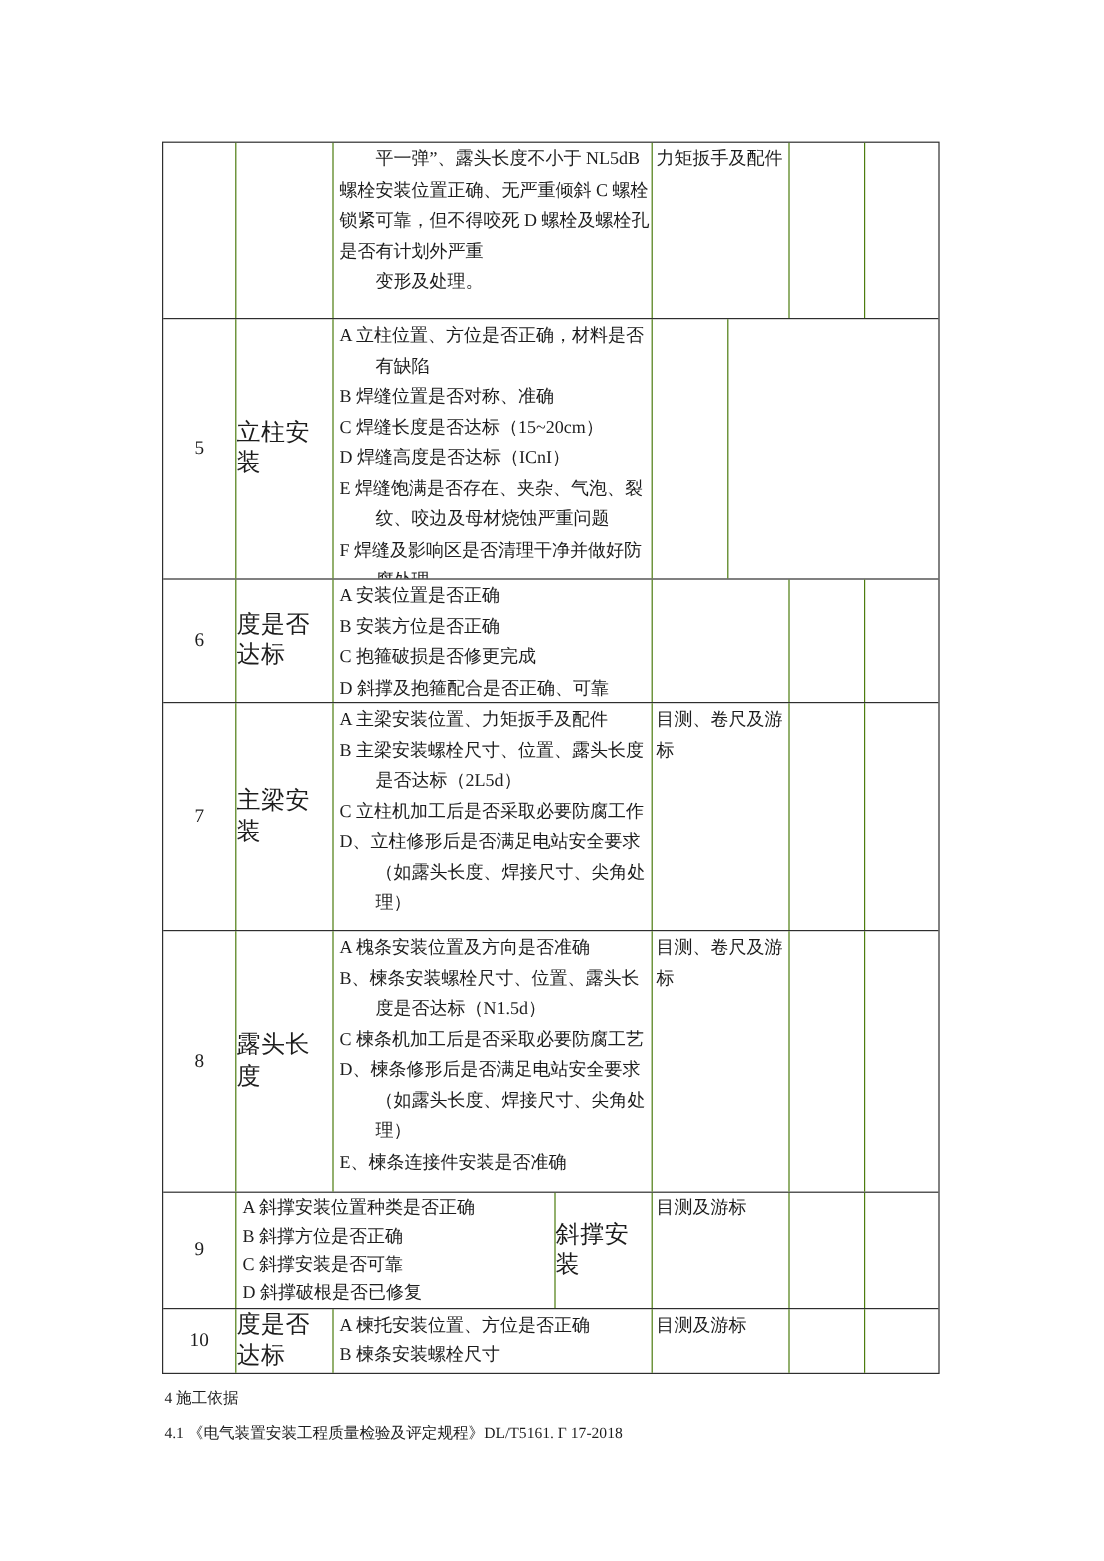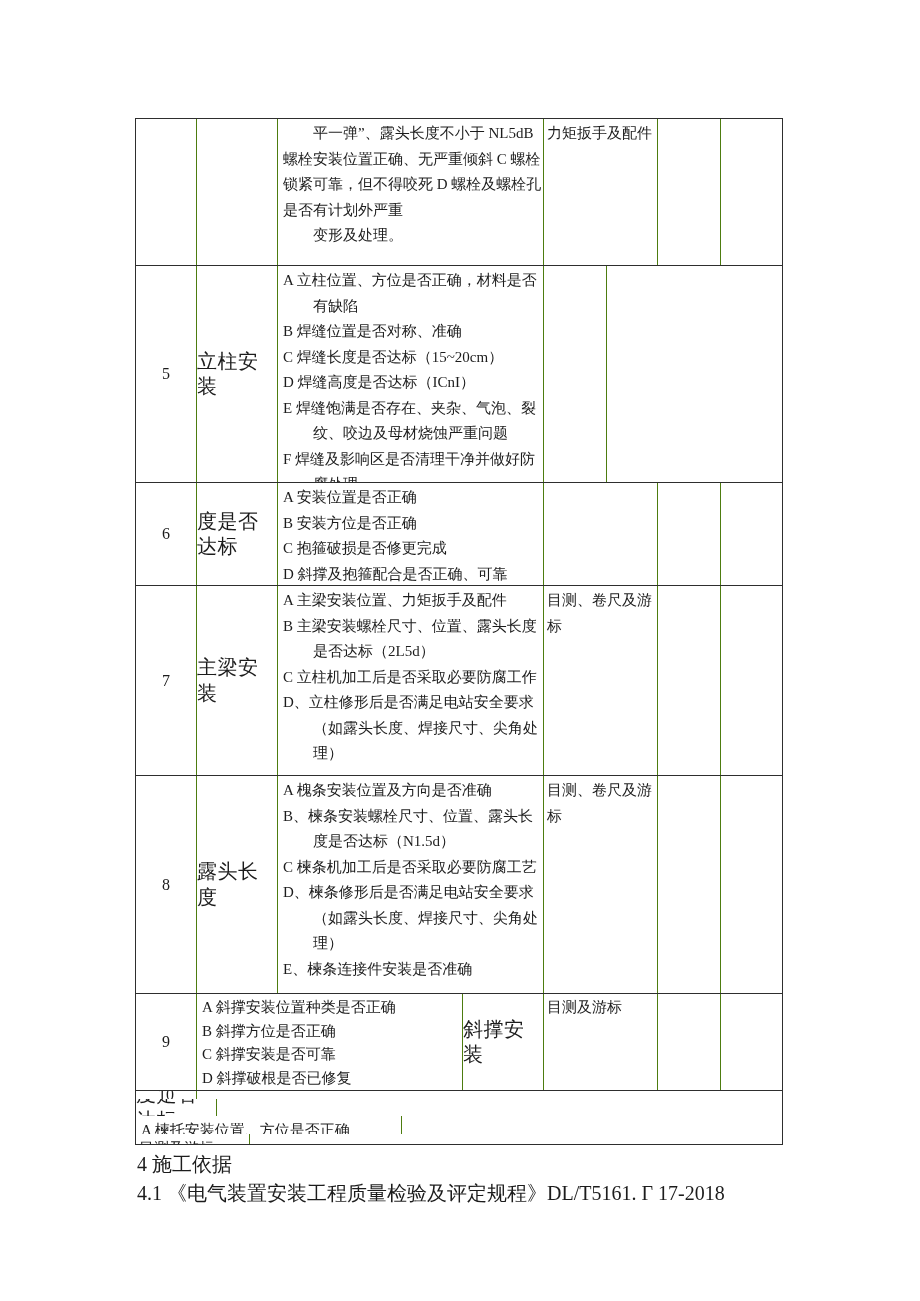--- a/index.html
+++ b/index.html
@@ -9,35 +9,35 @@
     color:#1c1c1c;
     -webkit-font-smoothing:antialiased;
   }
   .page{position:absolute;inset:0;background:#fff;}
   .tbl{
     position:absolute;left:135px;top:118px;width:648px;
     border:1px solid #2e2e2e;
     box-sizing:border-box;
   }
   .row{display:flex;box-sizing:border-box;border-bottom:1px solid #2e2e2e;}
-  .row:last-child{border-bottom:none;flex-direction:column;}
+  .row:last-child{border-bottom:none;}
   .cell{
     box-sizing:border-box;border-right:1px solid #4d7c0f;
     overflow:hidden;font-size:15px;line-height:25.5px;
   }
   .cell:last-child{border-right:none;}
   .c-no{width:61px;display:flex;align-items:center;justify-content:center;font-size:16px;}
   .c-item{width:81px;display:flex;align-items:center;justify-content:center;font-size:20px;letter-spacing:.5px;}
   .c-content{width:266px;padding:2px 1px 0 5px;white-space:pre;}
   .c-method{width:114px;padding:2px 1px 0 3px;white-space:pre;font-size:15px;}
   .c-b1{width:63px;}
   .c-b2{width:61px;}
   .row-r9 .c-content,.row-r9 .c-method{line-height:23.5px;}
   .row-r10 .c-content,.row-r10 .c-method{line-height:24px;}
-  .footer{position:absolute;left:137px;top:1150px;font-size:20px;line-height:29px;}
+  .footer{position:absolute;left:137px;top:1150px;font-size:13px;line-height:29px;}
   .footer p{margin:0;white-space:pre;}
 </style>
 </head>
 <body>
 
 <div class="page">
 
   <div class="tbl">
 
     <div class="row row-r4" style="height:147px">

